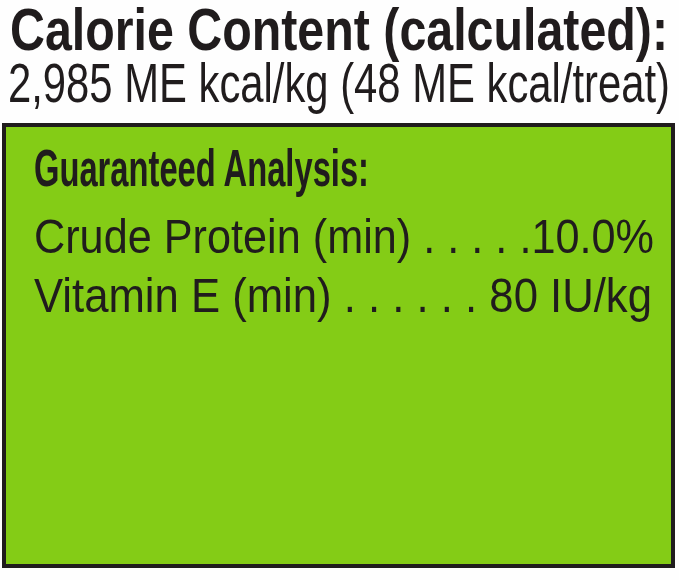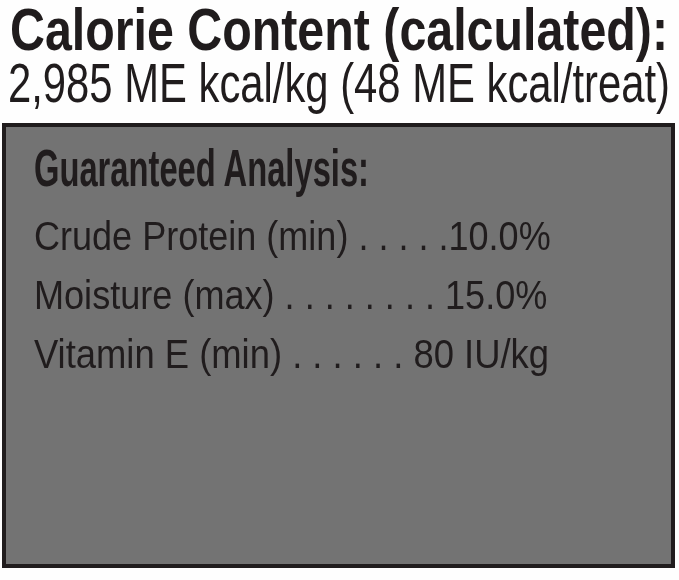--- a/index.html
+++ b/index.html
@@ -40,51 +40,50 @@
     font-weight: normal;
   }
   .ga-box {
     position: absolute;
     left: 2px;
     top: 123px;
     width: 673px;
     height: 445px;
     border: 4px solid #201c1d;
     box-sizing: border-box;
-    background: #737373;
+    background: #84cc16;
   }
   .ga-title {
     margin: 13px 0 0 28px;
     font-size: 52px;
     line-height: 56px;
     font-weight: bold;
     white-space: nowrap;
   }
   .ga-rows {
     margin: 11px 0 0 28px;
   }
   .ga-row {
-    font-size: 40px;
+    font-size: 48px;
     line-height: 59px;
     white-space: nowrap;
   }
 </style>
 </head>
 <body>
 
 <div class="line hdr-title"><span class="fit" style="transform: scaleX(0.819268);">Calorie Content (calculated):</span></div>
 
 <div class="line hdr-value"><span class="fit" style="transform: scaleX(0.759896);">2,985 ME kcal/kg (48 ME kcal/treat)</span></div>
 
 <div class="ga-box">
   <div class="ga-title"><span class="fit" style="transform: scaleX(0.628868);">Guaranteed Analysis:</span></div>
 
   <div class="ga-rows">
     <div class="ga-row"><span class="fit" style="transform: scaleX(0.900795);"><span>Crude Protein (min)</span><span> . . . . .</span><span>10.0%</span></span></div>
 
 
 
-    <div class="ga-row"><span class="fit" style="transform: scaleX(0.902068);"><span>Moisture (max)</span><span> . . . . . . . . </span><span>15.0%</span></span></div>
 
 
     <div class="ga-row"><span class="fit" style="transform: scaleX(0.909722);"><span>Vitamin E (min)</span><span> . . . . . . </span><span>80 IU/kg</span></span></div>
   </div>
 </div>
 
 </body></html>

